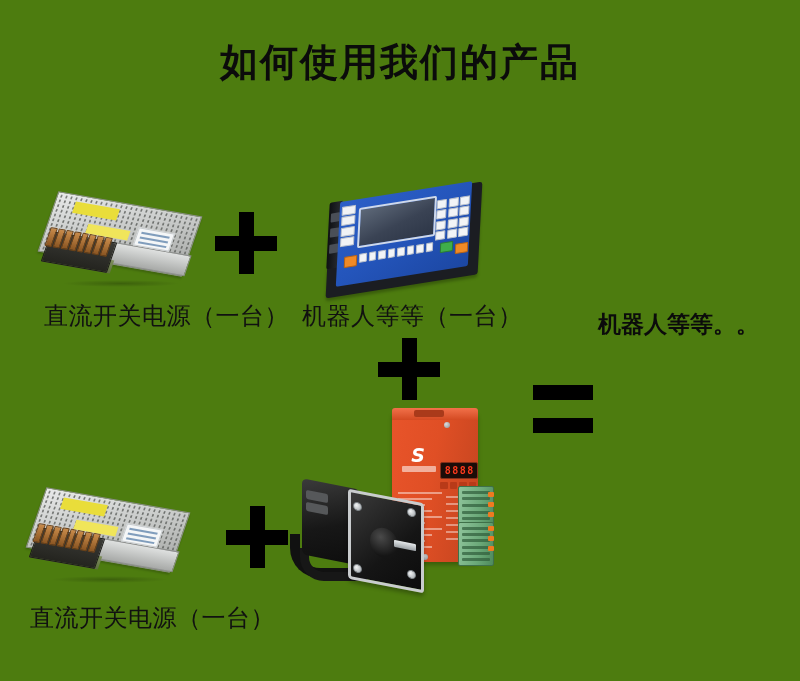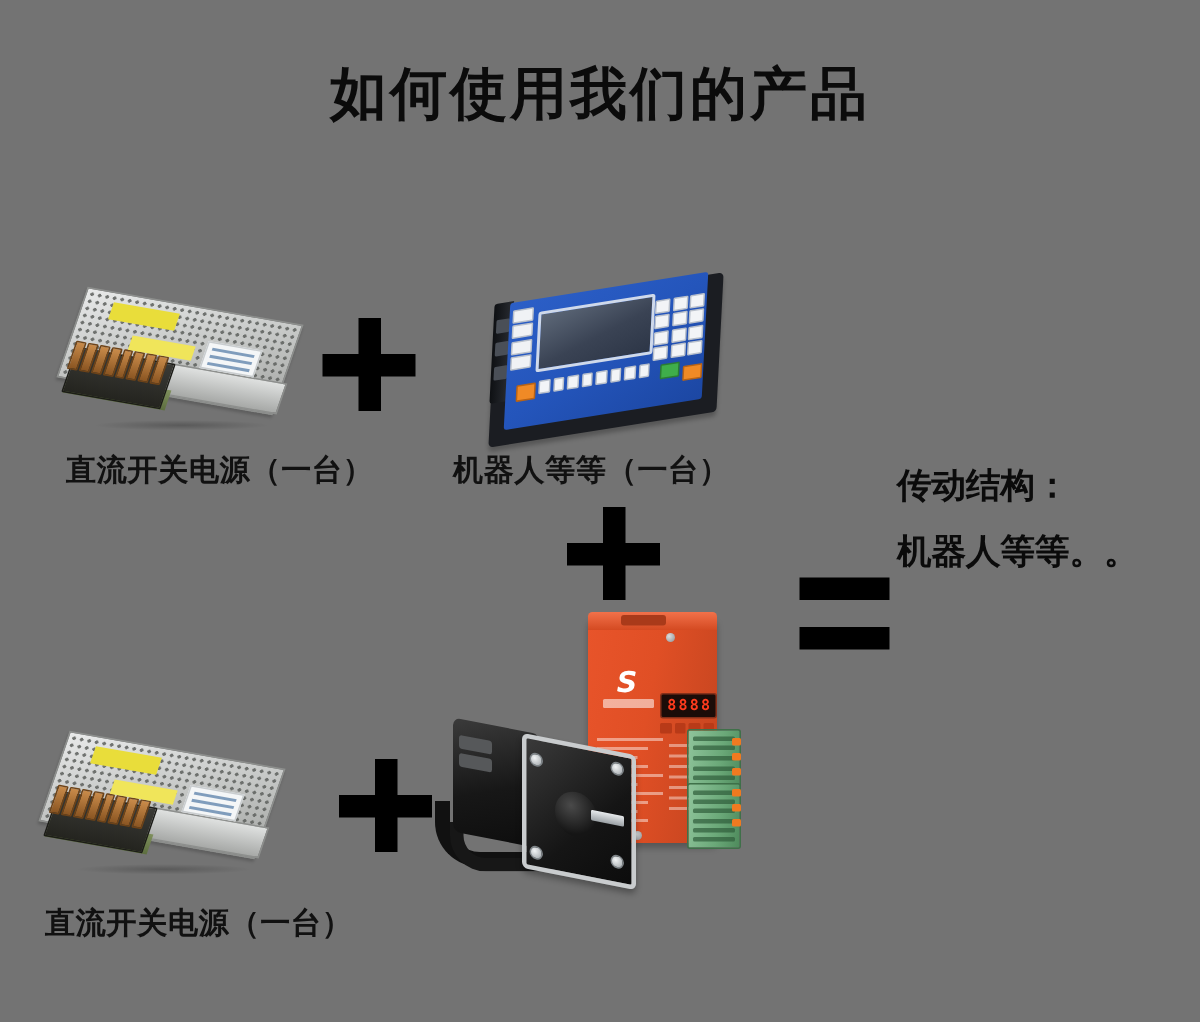--- a/index.html
+++ b/index.html
@@ -3,21 +3,21 @@
 <meta charset="utf-8">
 <title>如何使用我们的产品</title>
 <style>
   html,body{margin:0;padding:0;background:#ffffff;}
   body{
     width:800px;height:681px;position:relative;overflow:hidden;
     font-family:"DejaVu Sans","Liberation Sans",sans-serif;
     color:#111;
     -webkit-font-smoothing:antialiased;
   }
-  .page{position:absolute;inset:0;background:#737373;}
+  .page{position:absolute;inset:0;background:#4d7c0f;}
 
   
   .title{
     position:absolute;left:0;top:42px;width:800px;
     text-align:center;font-size:38px;font-weight:bold;
     letter-spacing:2px;color:#0b0b0b;line-height:1.1;
   }
 
   
   .plus{position:absolute;}
@@ -25,23 +25,22 @@
   .plus .v{left:50%;top:0;width:15px;height:62px;margin-left:-7.5px;}
   .plus .h{top:50%;left:0;width:62px;height:15px;margin-top:-7.5px;}
 
   .equals{position:absolute;width:60px;height:48px;}
   .equals i{position:absolute;left:0;width:60px;height:15px;background:#000;display:block;}
   .equals .b1{top:0;}
   .equals .b2{top:33px;}
 
   
   .caption{
-    position:absolute;font-size:20px;color:#111;white-space:nowrap;
+    position:absolute;font-size:24px;color:#111;white-space:nowrap;
     letter-spacing:0.5px;
-    font-weight:bold;
   }
 
   
   .psu{position:absolute;width:160px;height:100px;}
   .psu .body{
     position:absolute;left:8px;top:6px;width:142px;height:62px;
     background:linear-gradient(160deg,#e9eaea 0%,#cfd1d0 35%,#b7b9b7 70%,#9fa19f 100%);
     transform:skewY(10deg) skewX(-18deg);
     border:1px solid #8d8f8d;
     box-shadow:0 2px 2px rgba(0,0,0,.18);
@@ -495,17 +494,16 @@
     <div class="screw s2"></div>
     <div class="screw s3"></div>
     <div class="screw s4"></div>
     <div class="hub"></div>
     <div class="shaft"></div>
   </div>
 
   <div class="caption" style="left:30px;top:602px;">直流开关电源（一台）</div>
 
   <div class="result">
-    <div>传动结构：</div>
     <div>机器人等等。。</div>
   </div>
 
 </div>
 
 </body></html>

